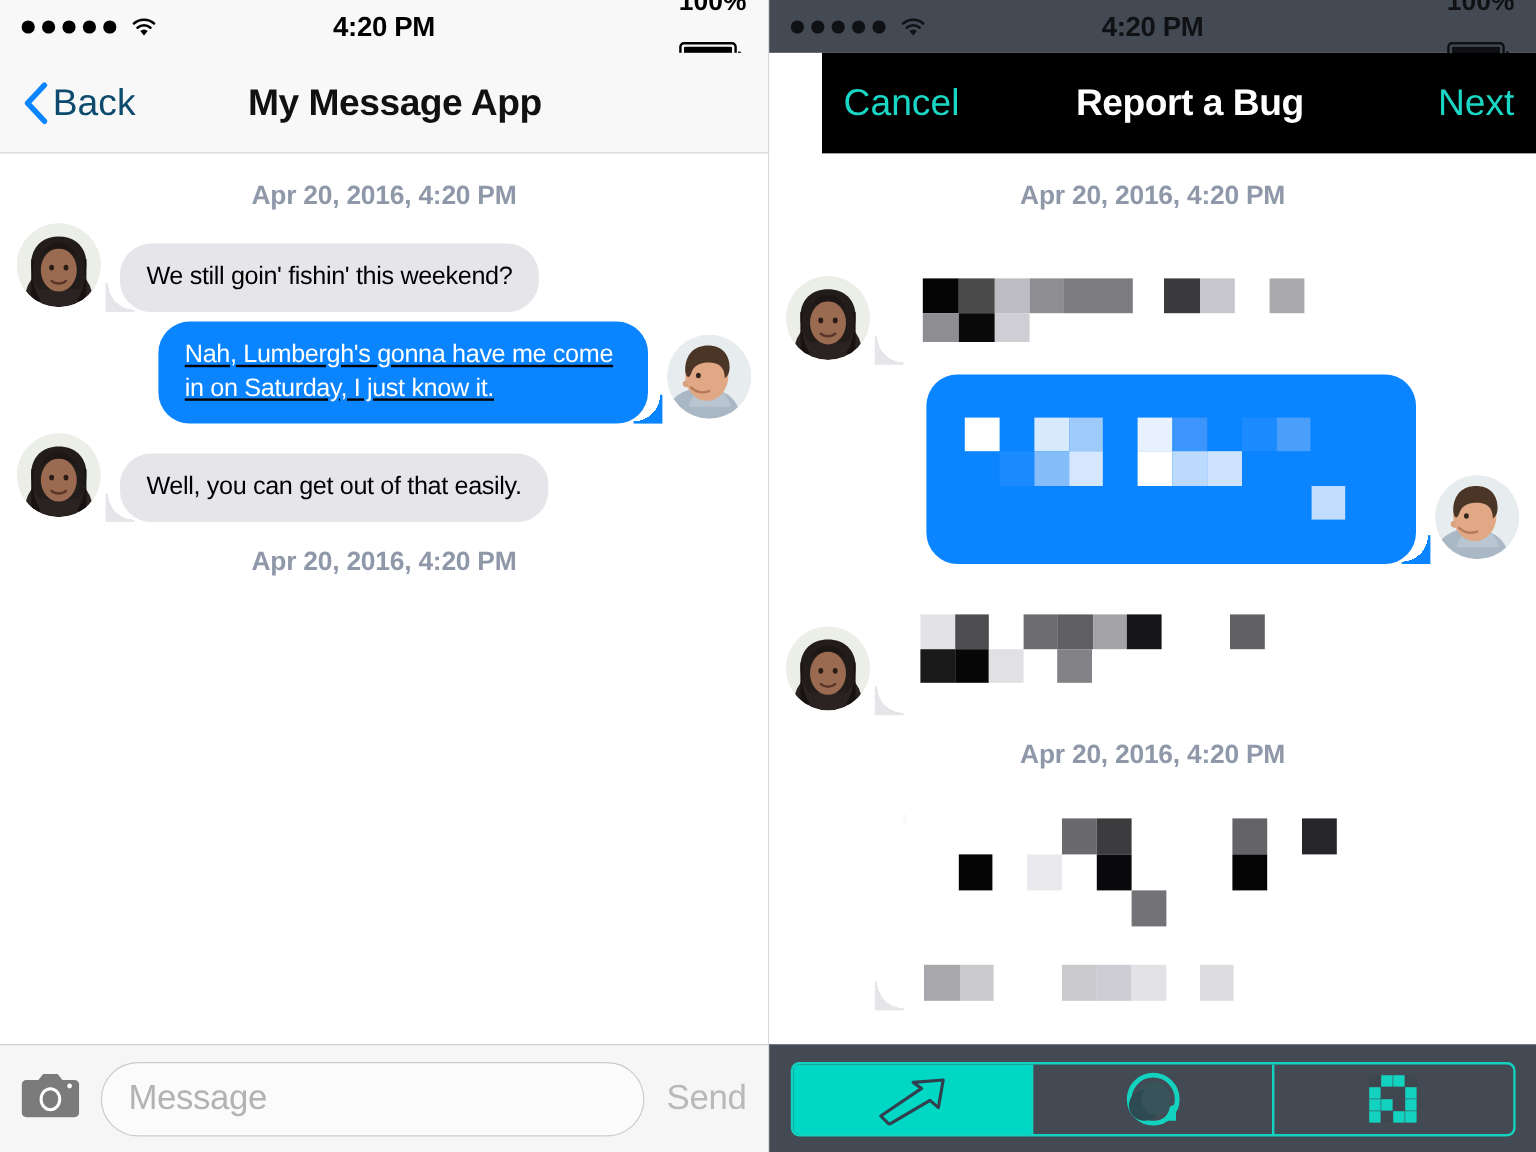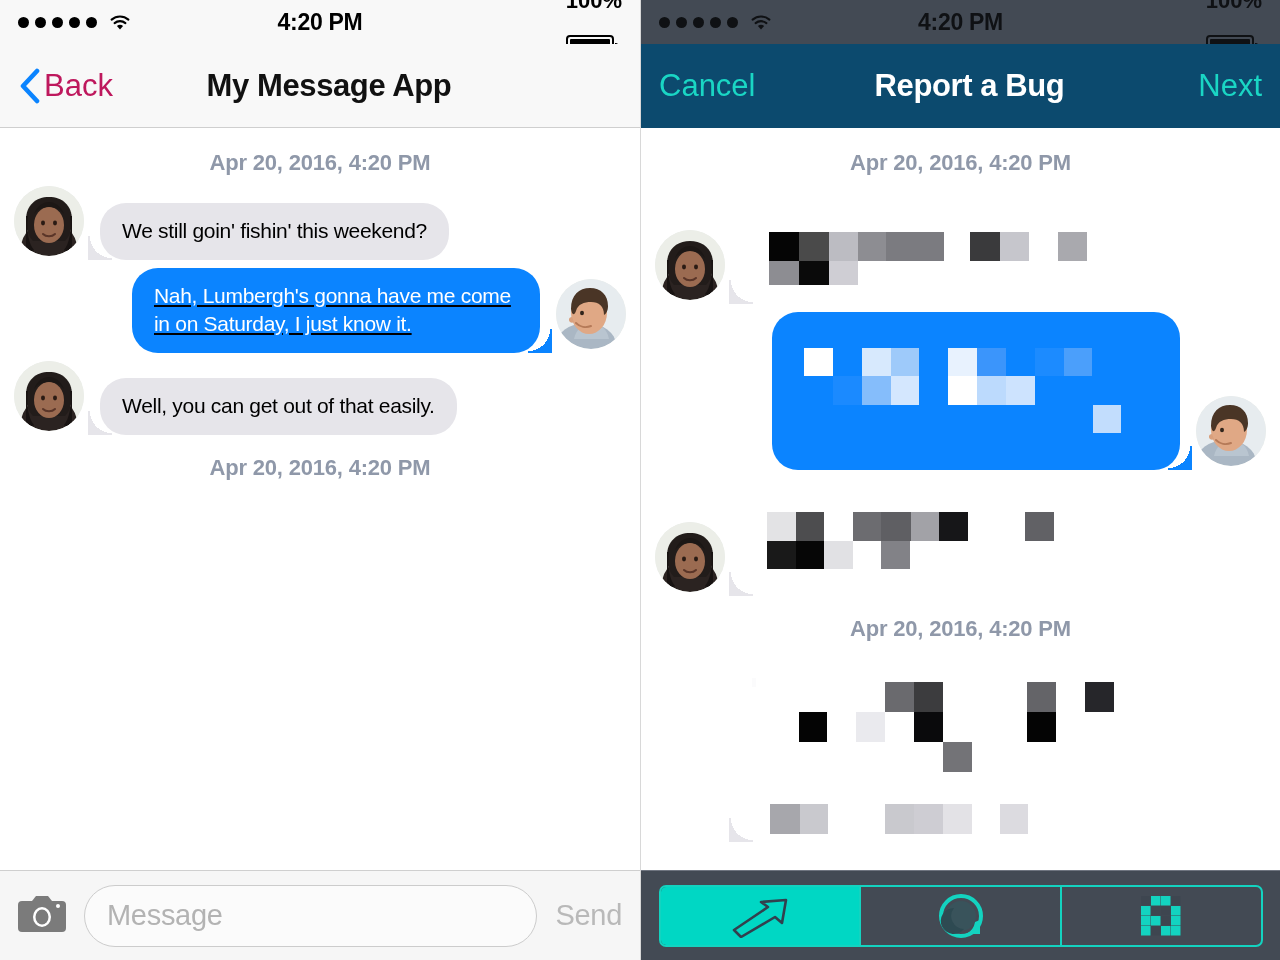--- a/index.html
+++ b/index.html
@@ -30,25 +30,25 @@
   .battery{width:48px;height:22px;border:2.5px solid currentColor;border-radius:4px;position:relative;box-sizing:border-box;padding:2px;}
   .battery::after{content:"";position:absolute;right:-6px;top:6px;width:3px;height:8px;background:currentColor;border-radius:0 2px 2px 0;}
   .battery i{display:block;height:100%;width:100%;background:currentColor;border-radius:1px;}
 
   
   .navbar{
     height:84px;flex:0 0 84px;display:flex;align-items:center;
     padding:0 18px;box-sizing:border-box;position:relative;
   }
   .navbar.light{background:#f8f8f8;border-bottom:1px solid #cfcfcf;}
-  .navbar.dark{background:#0c4a6e;}
+  .navbar.dark{background:#000000;margin-left:44px;}
   .nav-title{position:absolute;left:0;right:0;text-align:center;font-size:31px;font-weight:bold;letter-spacing:-0.4px;pointer-events:none;padding-left:18px;}
   .navbar.light .nav-title{color:#111;}
   .navbar.dark .nav-title{color:#ffffff;}
-  .nav-back{display:flex;align-items:center;gap:4px;color:#be185d;font-size:31px;z-index:2;cursor:pointer;}
+  .nav-back{display:flex;align-items:center;gap:4px;color:#0c4a6e;font-size:31px;z-index:2;cursor:pointer;}
   .chev{width:22px;height:36px;display:block;}
   .nav-left-btn{color:#1ad6c4;font-size:31px;z-index:2;cursor:pointer;}
   .nav-right-btn{margin-left:auto;color:#1ad6c4;font-size:31px;z-index:2;cursor:pointer;}
 
   
   .thread{flex:1 1 auto;position:relative;overflow:hidden;padding-top:10px;background:#ffffff;}
   .stamp{text-align:center;color:#8f98a9;font-size:22px;font-weight:bold;letter-spacing:-0.2px;margin:12px 0 10px;}
   .row{display:flex;align-items:flex-end;padding:0 14px 8px;}
   .row.in{justify-content:flex-start;}
   .row.out{justify-content:flex-end;text-decoration:underline;}

